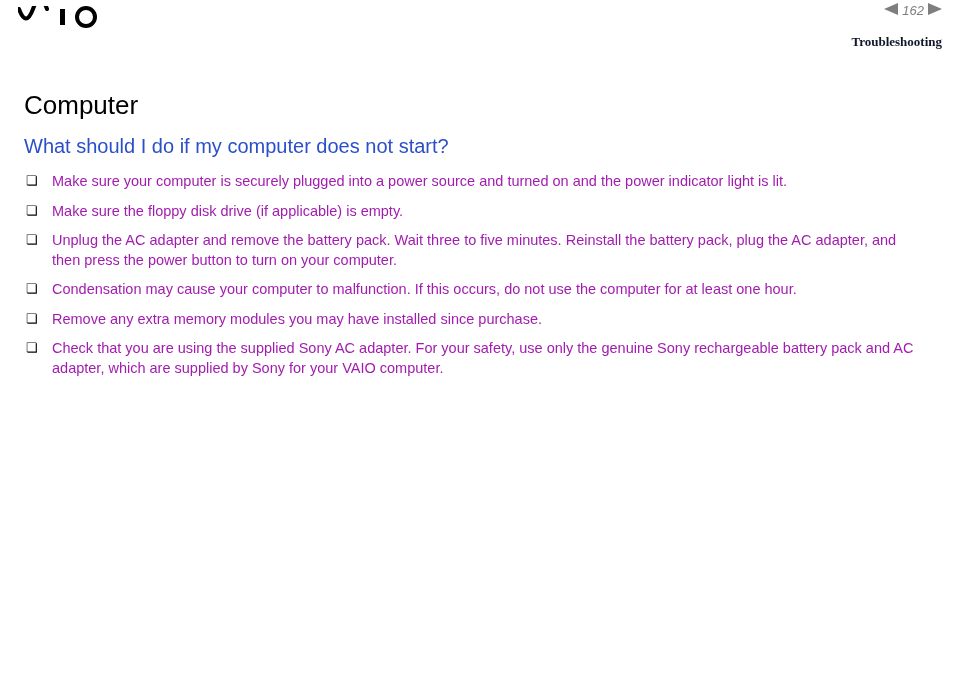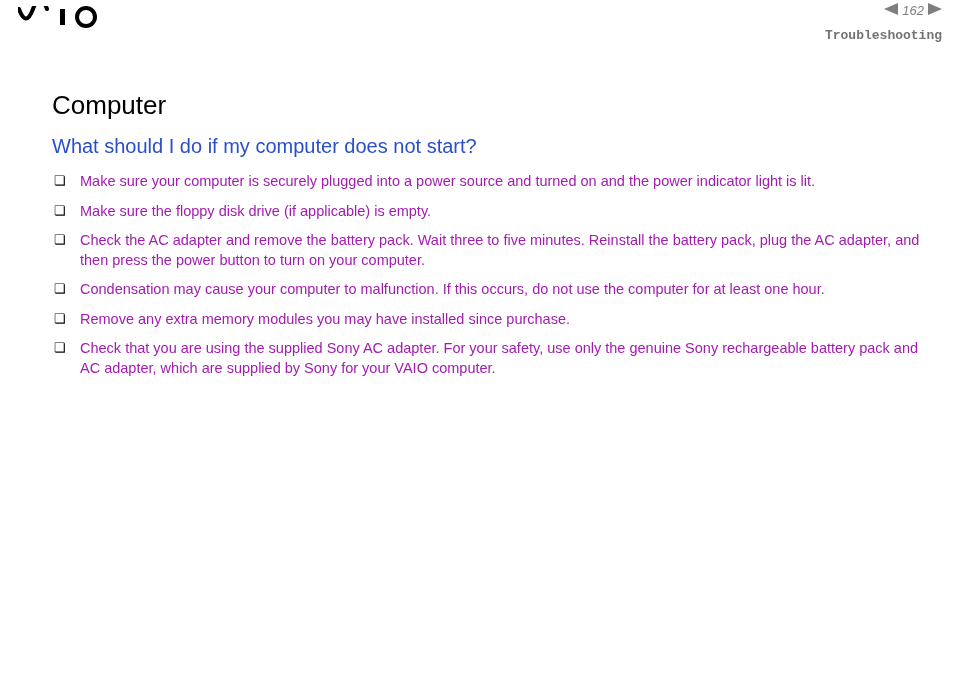--- a/index.html
+++ b/index.html
@@ -3,23 +3,23 @@
 <meta charset="utf-8">
 <style>
   * { margin: 0; padding: 0; box-sizing: border-box; }
   html, body { width: 954px; height: 674px; font-family: Arial, Helvetica, sans-serif; background: #fff; color: #000; }
   .page { width: 954px; height: 674px; position: relative; }
   .header { position: relative; height: 40px; border-bottom: none; }
   .logo { position: absolute; left: 18px; top: 6px; }
   .nav { position: absolute; right: 12px; top: 0; text-align: right; }
   .nav-top { display: flex; align-items: center; justify-content: flex-end; height: 20px; }
   .page-num { font-family: Arial, sans-serif; font-style: italic; font-weight: normal; font-size: 13px; color: #7e7e7e; margin: 0 4px; }
-  .nav-section { font-family: Liberation Mono, monospace; font-weight: bold; font-size: 13px; color: #737373; margin-top: 8px; }
+  .nav-section { font-family: Liberation Serif, serif; font-weight: bold; font-size: 13px; color: #0f172a; margin-top: 14px; }
   .arrow { display: inline-block; }
-  .content { padding: 50px 34px 0 52px; }
+  .content { padding: 50px 34px 0 24px; }
   .h1 { font-size: 26px; font-weight: 400; color: #000; margin-bottom: 14px; }
   .h2 { font-size: 20px; font-weight: 400; color: #2a4fc9; margin-bottom: 14px; }
   ul.bullets { list-style: none; }
   ul.bullets li { position: relative; padding-left: 28px; font-size: 14.5px; line-height: 1.35; margin-bottom: 10px; color: #a21caf; }
   ul.bullets li::before { content: "❏"; position: absolute; left: 2px; top: 0; font-size: 13px; color: #000; }
 </style>
 </head>
 <body>
 
 <div class="page">
@@ -49,20 +49,20 @@
       <div class="nav-section">Troubleshooting</div>
     </div>
   </div>
 
   <div class="content">
     <h1 class="h1">Computer</h1>
     <h2 class="h2">What should I do if my computer does not start?</h2>
     <ul class="bullets">
       <li>Make sure your computer is securely plugged into a power source and turned on and the power indicator light is lit.</li>
       <li>Make sure the floppy disk drive (if applicable) is empty.</li>
-      <li>Check the AC adapter and remove the battery pack. Wait three to five minutes. Reinstall the battery pack, plug the AC adapter, and then press the power button to turn on your computer.</li>
+      <li>Unplug the AC adapter and remove the battery pack. Wait three to five minutes. Reinstall the battery pack, plug the AC adapter, and then press the power button to turn on your computer.</li>
       <li>Condensation may cause your computer to malfunction. If this occurs, do not use the computer for at least one hour.</li>
       <li>Remove any extra memory modules you may have installed since purchase.</li>
       <li>Check that you are using the supplied Sony AC adapter. For your safety, use only the genuine Sony rechargeable battery pack and AC adapter, which are supplied by Sony for your VAIO computer.</li>
     </ul>
   </div>
 
 </div>
 
 </body></html>

